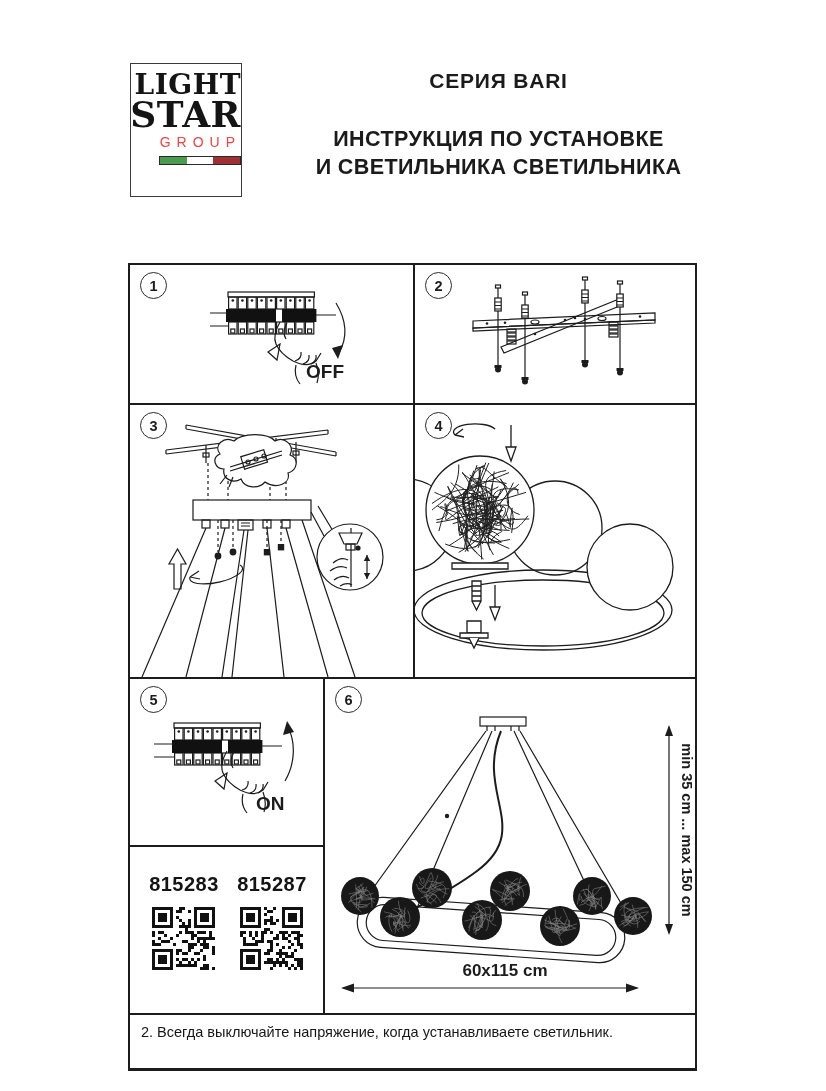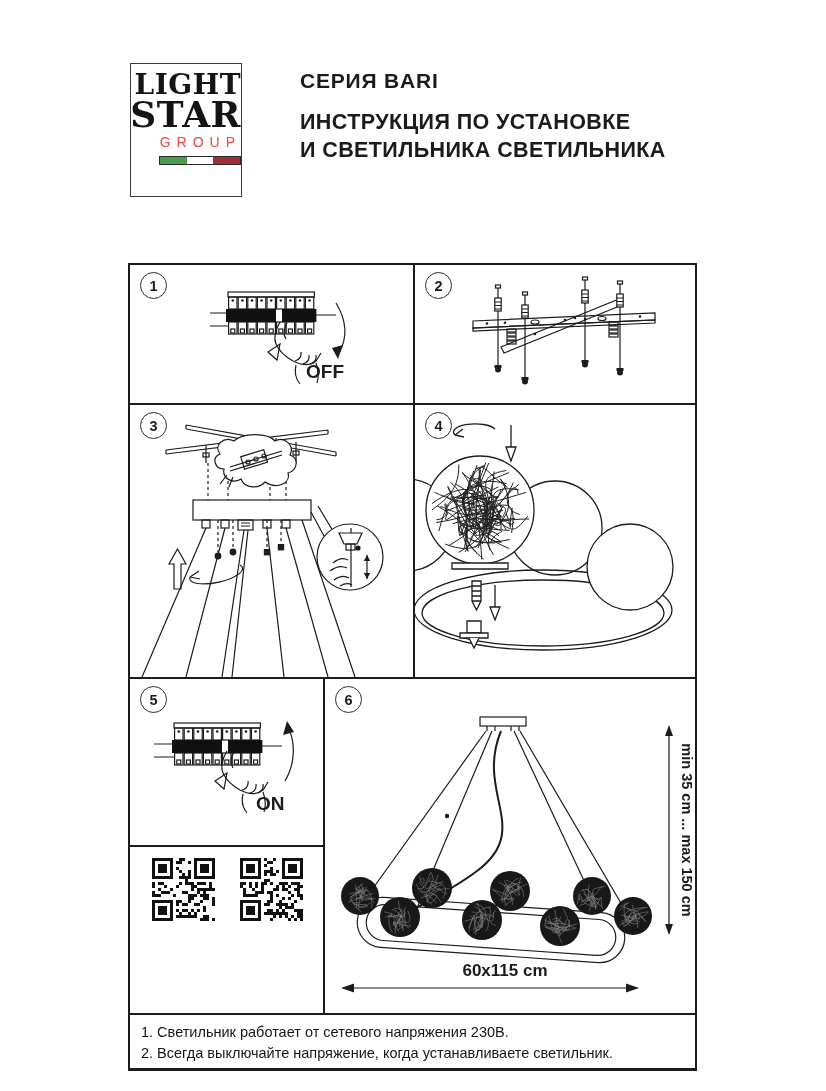--- a/index.html
+++ b/index.html
@@ -9,23 +9,23 @@
   .logo{position:absolute;left:130px;top:63px;width:112px;height:134px;border:1.5px solid #3a3a3a;
         background:#fff;display:flex;flex-direction:column;align-items:flex-end;justify-content:flex-start;
         padding-top:8px;box-sizing:border-box;}
   .logo-word{font-family:"DejaVu Serif",serif;font-weight:bold;color:#141414;line-height:.92;letter-spacing:.5px;}
   .logo-light{font-size:28px;}
   .logo-star{font-size:36px;}
   .logo-group{font-size:14px;letter-spacing:6px;margin:3px 0 0 6px;color:#ef4444;font-weight:400;}
   .logo-flag{width:82px;height:9px;border:1px solid #2a2a2a;display:flex;margin-top:6px;box-sizing:border-box;}
   .logo-flag span{flex:1;display:block;}
   .flag-white{background:#fff;}
-  .header-text{position:absolute;top:66px;left:300px;right:129px;text-align:left;font-weight:bold;color:#1b1b1b;}
+  .header-text{position:absolute;top:66px;left:300px;right:129px;text-align:center;font-weight:bold;color:#1b1b1b;}
   .h-line{font-size:21px;line-height:29px;letter-spacing:.8px;}
-  .h-title{margin-top:13px;}
+  .h-title{margin-top:30px;}
   .h-title .h-line{font-size:21.5px;line-height:28px;letter-spacing:.4px;}
   
   .panel{position:absolute;border:2px solid #1c1c1c;background:#fff;box-sizing:border-box;}
   .badge{position:absolute;left:10px;top:7px;width:25px;height:25px;border:1.6px solid #2c2c2c;border-radius:50%;
          display:flex;align-items:center;justify-content:center;font-weight:bold;font-size:14.5px;color:#1c1c1c;z-index:3;}
   svg.draw{position:absolute;left:0;top:0;width:100%;height:100%;display:block;
            font-family:"Liberation Sans",sans-serif;}
   
   .p5-drawing{position:absolute;left:0;top:0;right:0;height:166px;}
   .qr-block{position:absolute;left:0;right:0;top:166px;bottom:0;border-top:2px solid #1c1c1c;}
@@ -320,20 +320,24 @@
             <path d="M150,79 l-12,8 9,8 z"></path>
             <path d="M166,100 C164,108 166,114 170,119 M186,98 C189,106 189,112 187,118"></path>
           </g>
           <path d="M155,102 C165,85 166,64 158,48"></path>
           <path d="M153,56 L157,42 L164,53 Z" fill="#1c1c1c" stroke="none"></path>
           <text x="126" y="131" font-size="19" font-weight="600" fill="#1c1c1c" stroke="none">ON</text>
         </g>
       </svg>
     </div>
     <div class="qr-block">
+      <div class="qr-nums">
+        <span>815283</span>
+        <span>815287</span>
+      </div>
       <div class="qr-codes">
         <svg class="qr" viewBox="0 0 63 63">
             <rect x="0" y="0" width="63" height="63" fill="#fff"></rect>
             <rect x="27" y="0" width="3" height="3" fill="#111"></rect>
             <rect x="30" y="0" width="3" height="3" fill="#111"></rect>
             <rect x="24" y="3" width="3" height="3" fill="#111"></rect>
             <rect x="27" y="3" width="3" height="3" fill="#111"></rect>
             <rect x="36" y="3" width="3" height="3" fill="#111"></rect>
             <rect x="24" y="9" width="3" height="3" fill="#111"></rect>
             <rect x="27" y="12" width="3" height="3" fill="#111"></rect>
@@ -601,17 +605,16 @@
         <path d="M344,46 l-4,11 h8 z M344,256 l-4,-11 h8 z" fill="#1c1c1c" stroke="none"></path>
         <text transform="translate(357 151) rotate(90)" text-anchor="middle" font-size="14.5" font-weight="bold" fill="#1c1c1c" stroke="none">min 35 cm ... max 150 cm</text>
         <path d="M18,309 H312"></path>
         <path d="M16,309 l13,-4.5 v9 z M314,309 l-13,-4.5 v9 z" fill="#1c1c1c" stroke="none"></path>
         <text x="180" y="297" text-anchor="middle" font-size="17" font-weight="bold" fill="#1c1c1c" stroke="none">60x115 cm</text>
       </g>
     </svg>
   </div>
 
   <div class="footnotes">
-    <div>1. Светильник работает от сетевого напряжения 230В.</div>
     <div>2. Всегда выключайте напряжение, когда устанавливаете светильник.</div>
   </div>
 
 </div>
 
 </body></html>

